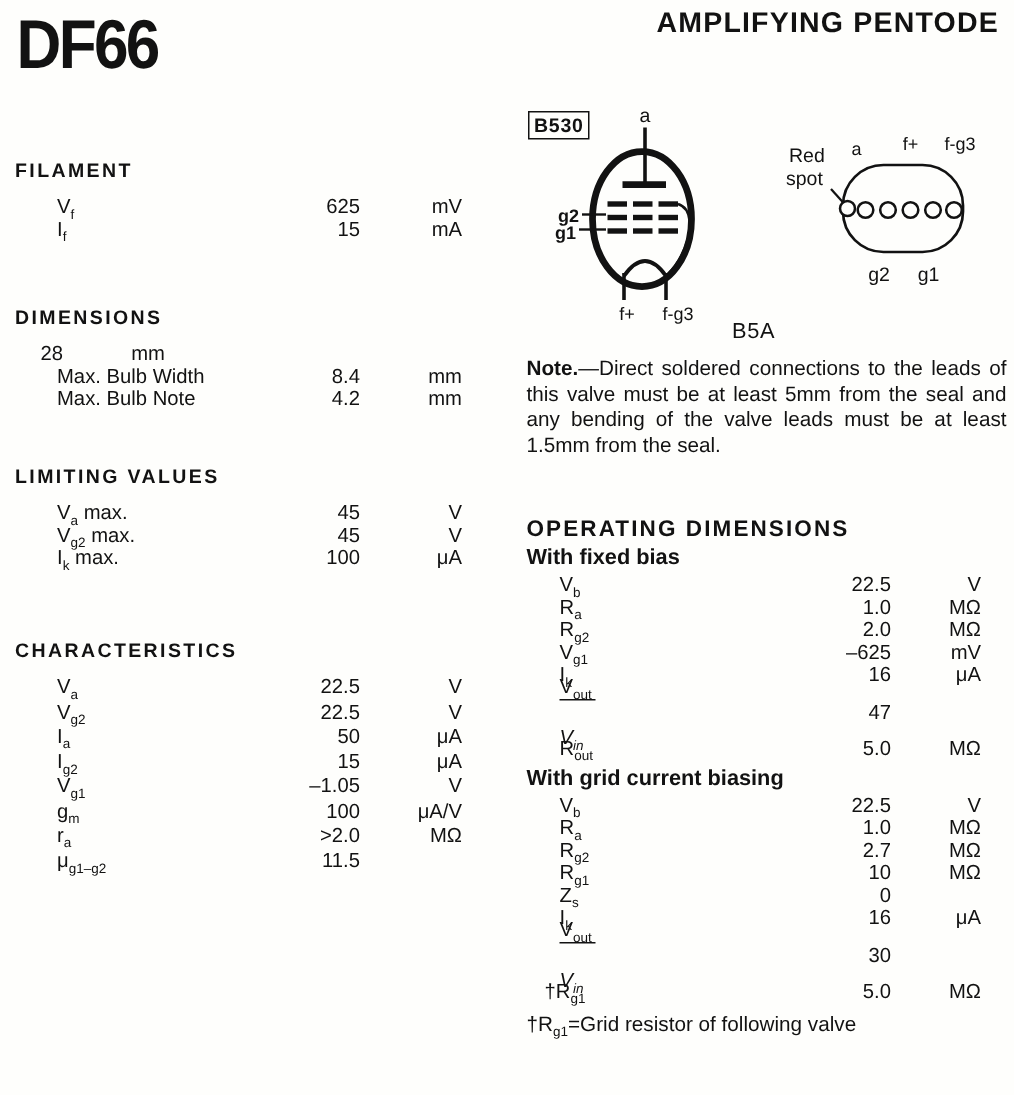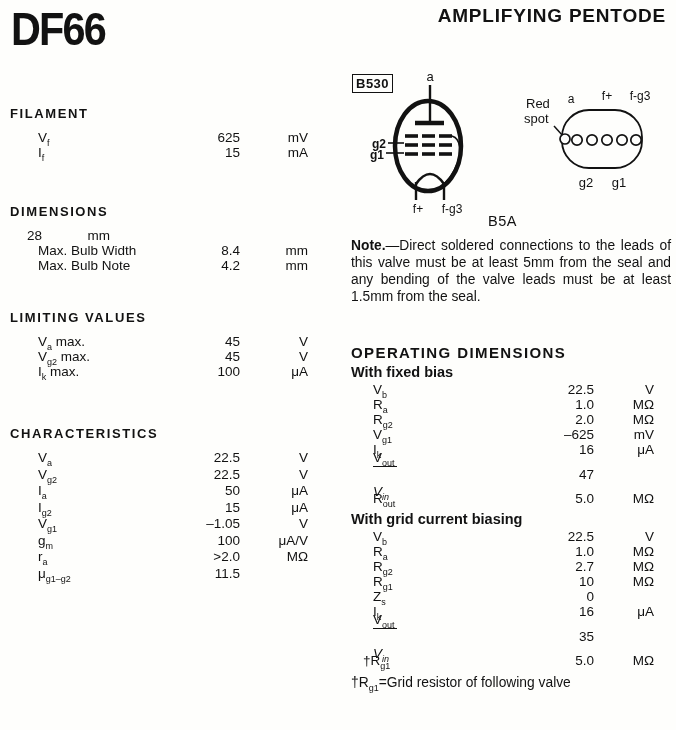--- a/index.html
+++ b/index.html
@@ -297,21 +297,21 @@
       <span class="val">16</span>
       <span class="unit">μA</span>
     </div>
     <div class="rrow frac-row">
       <span class="lbl">
         <span class="frac">
           <span class="ftop"><span>V</span><sub>out</sub></span>
           <span class="fbot"><span>V</span><sub>in</sub></span>
         </span>
       </span>
-      <span class="val">35</span>
+      <span class="val">30</span>
       <span class="unit"></span>
     </div>
     <div class="rrow prefixed">
       <span class="lbl"><span>†</span><span>R</span><sub>g1</sub></span>
       <span class="val">5.0</span>
       <span class="unit">MΩ</span>
     </div>
 
     <div class="footnote"><span>†</span><span>R</span><sub>g1</sub><span>=</span><span>Grid resistor of following valve</span></div>
   </div>

